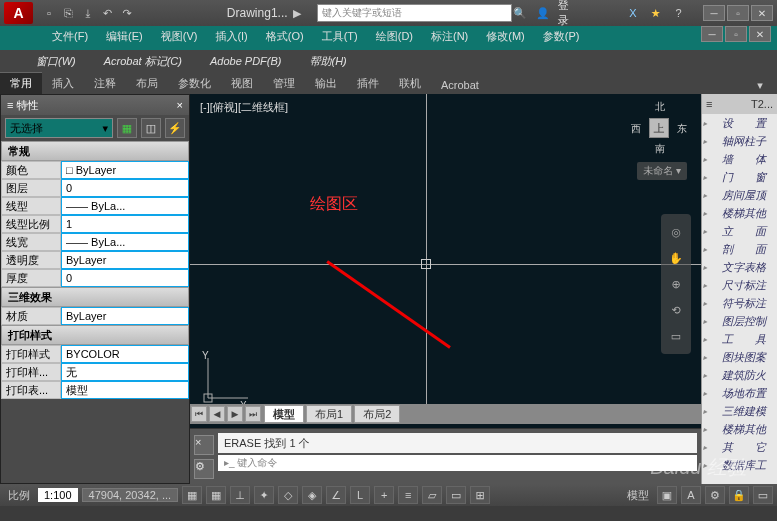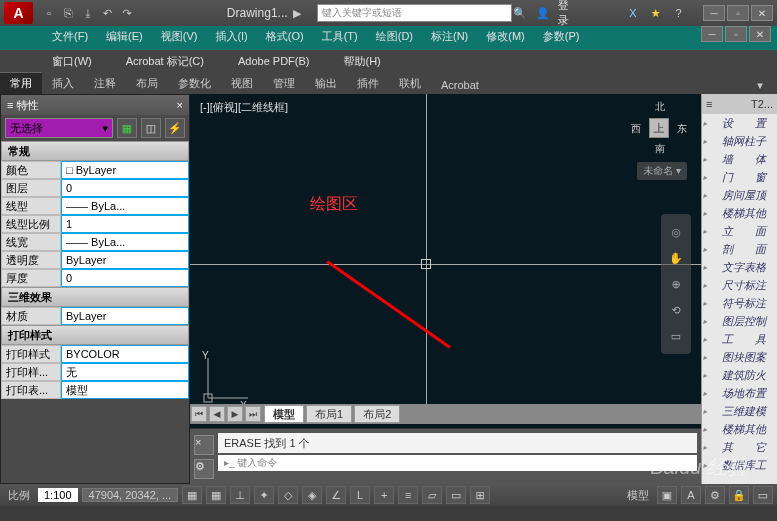--- a/index.html
+++ b/index.html
@@ -8,30 +8,30 @@
 .logo { width: 30px; height: 22px; background: linear-gradient(135deg,#c00,#800); color: #fff; font-weight: bold; font-size: 14px; display: flex; align-items: center; justify-content: center; border-radius: 2px; margin-right: 6px; }
 .qat-btn { width: 18px; height: 18px; display: inline-flex; align-items: center; justify-content: center; margin: 0 1px; color: #ccc; cursor: pointer; }
 .tb-title { color: #ddd; margin-left: 90px; font-size: 12px; }
 .search-box { margin-left: 10px; width: 200px; height: 18px; background: #fff; border: 1px solid #888; font-size: 10px; color: #888; padding: 0 4px; display: flex; align-items: center; }
 .tb-right { margin-left: auto; display: flex; align-items: center; gap: 6px; }
 .tb-icon { width: 18px; height: 18px; display: inline-flex; align-items: center; justify-content: center; color: #ccc; }
 .win-btns { display: flex; gap: 2px; margin-left: 10px; }
 .win-btn { width: 22px; height: 16px; background: #666; border: 1px solid #888; display: flex; align-items: center; justify-content: center; color: #ddd; font-size: 10px; }
 .menubar { height: 24px; background: #0f766e; display: flex; align-items: flex-start; padding-left: 44px; gap: 2px; }
 .menu-item { padding: 3px 8px; color: #e0e0e0; cursor: pointer; }
-.menubar2 { height: 22px; background: #444; display: flex; align-items: center; padding-left: 44px; gap: 18px; }
+.menubar2 { height: 22px; background: #444; display: flex; align-items: center; padding-left: 28px; gap: 12px; font-style: italic; }
 .ribbon-tabs { height: 22px; background: #444; display: flex; align-items: flex-end; }
 .ribbon-tab { padding: 3px 10px; color: #ccc; background: #444; cursor: pointer; }
 .ribbon-tab.active { background: #2a2a2a; color: #fff; border-top: 1px solid #666; }
 .content { display: flex; height: 390px; }
 .panel-left { width: 190px; background: #4a4a4a; border: 1px solid #222; display: flex; flex-direction: column; }
 .panel-title { height: 20px; background: linear-gradient(#666,#555); padding: 2px 6px; color: #fff; display: flex; align-items: center; }
 .panel-title .close { margin-left: auto; }
 .sel-row { height: 26px; display: flex; align-items: center; padding: 2px 4px; gap: 4px; }
-.sel-combo { flex: 1; height: 20px; background: #a21caf; border: 1px solid #888; color: #000; padding: 0 4px; display: flex; align-items: center; justify-content: space-between; }
+.sel-combo { flex: 1; height: 20px; background: #0f766e; border: 1px solid #888; color: #000; padding: 0 4px; display: flex; align-items: center; justify-content: space-between; }
 .sel-btn { width: 20px; height: 20px; background: #555; border: 1px solid #777; display: flex; align-items: center; justify-content: center; }
 .cat-header { height: 20px; background: linear-gradient(#ddd,#bbb); color: #000; padding: 2px 6px; border: 1px solid #999; font-weight: bold; display: flex; align-items: center; }
 .prop-row { height: 18px; display: flex; background: #f0f0f0; }
 .prop-label { width: 60px; background: #ddd; color: #000; padding: 1px 4px; border: 1px solid #bbb; font-size: 11px; display: flex; align-items: center; }
 .prop-value { flex: 1; background: #fff; color: #000; padding: 1px 4px; border: 1px solid #0ea5e9; font-size: 11px; display: flex; align-items: center; }
 .drawing-area { flex: 1; position: relative; background: #081820; }
 .view-label { position: absolute; top: 6px; left: 10px; color: #ddd; font-size: 11px; }
 .crosshair-h { position: absolute; top: 170px; left: 0; right: 0; height: 1px; background: #aaa; }
 .crosshair-v { position: absolute; top: 0; bottom: 60px; left: 236px; width: 1px; background: #aaa; }
 .crosshair-box { position: absolute; top: 165px; left: 231px; width: 10px; height: 10px; border: 1px solid #ccc; }

